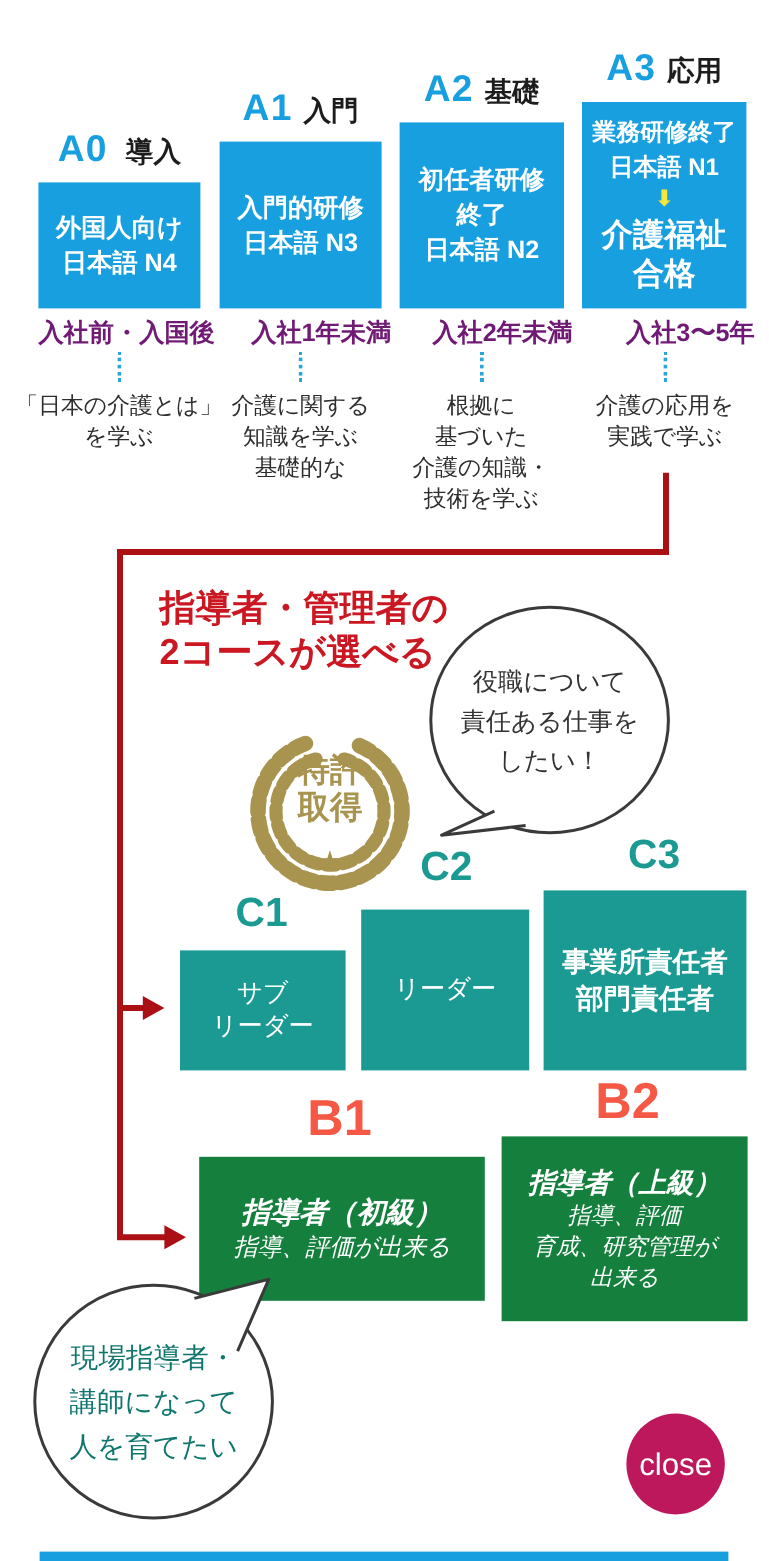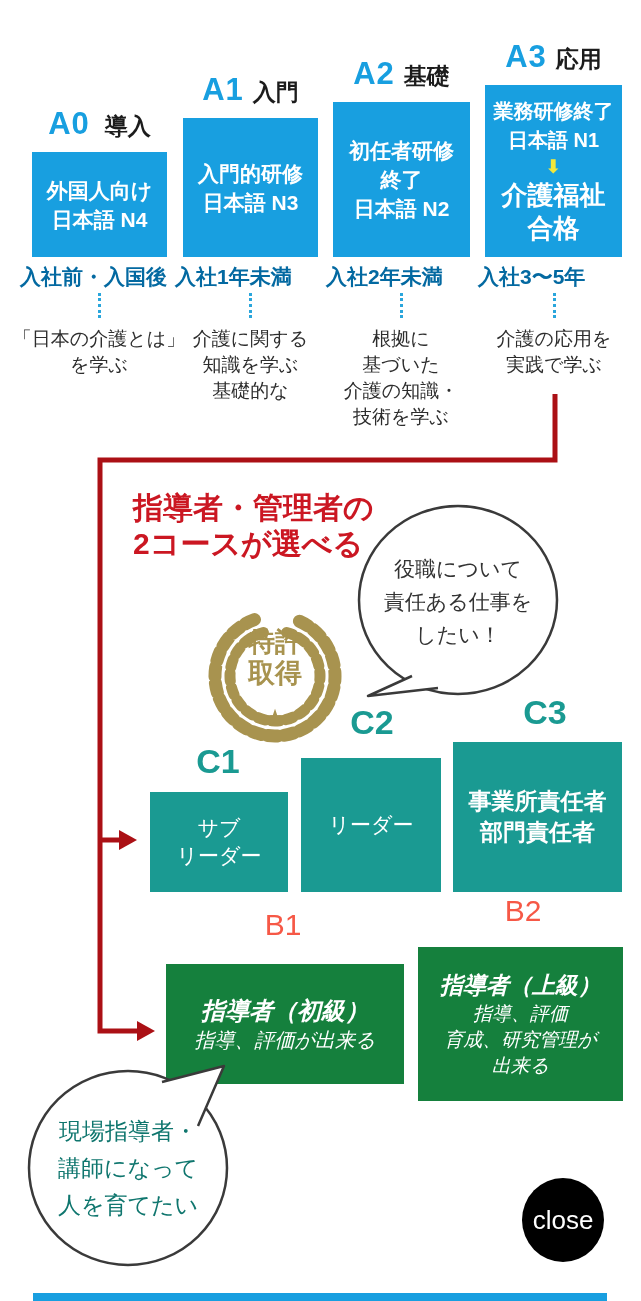--- a/index.html
+++ b/index.html
@@ -19,21 +19,21 @@
   .stage-header .tag{font-weight:bold;font-size:23px;color:#1c1c1c;}
   .stage-box{
     background:#189fe0;color:#ffffff;z-index:2;
     display:flex;flex-direction:column;align-items:center;justify-content:center;
     text-align:center;font-weight:bold;
   }
   .stage-box .ln{display:block;font-size:21px;line-height:29px;}
   .stage-box .ln-big{display:block;font-size:26px;line-height:33px;font-weight:bold;}
   .stage-box .dn-arrow{display:block;font-size:19px;line-height:24px;color:#f2e73a;}
   .timeline{
-    color:#0369a1;font-weight:bold;font-size:21px;text-align:left;z-index:2;
+    color:#701a75;font-weight:bold;font-size:21px;text-align:right;z-index:2;
   }
   .dotline{width:0;border-left:3px dotted #2aa6dc;z-index:2;}
   .desc{font-size:19px;line-height:26px;text-align:center;color:#2d2d2d;z-index:2;}
   .desc span{display:block;}
 
   
   .branch-heading{
     color:#cb1722;font-weight:bold;font-size:30px;line-height:36px;z-index:2;
   }
   .branch-heading span{display:block;}
@@ -43,37 +43,37 @@
   }
   .badge-text span{display:block;}
   .badge-star{color:#a8934f;font-size:24px;text-align:center;z-index:4;}
   .bubble-text{font-size:21px;line-height:33px;text-align:center;color:#333333;z-index:4;}
   .bubble-text span{display:block;}
   .bubble-text-bottom{font-size:23px;line-height:37px;text-align:center;color:#0f766e;z-index:4;font-family:Liberation Serif, serif;}
   .bubble-text-bottom span{display:block;}
 
   
   .c-label{color:#1a9a92;font-weight:bold;font-size:34px;text-align:center;z-index:2;}
-  .b-label{color:#f65846;font-weight:normal;font-size:30px;text-align:center;z-index:2;}
+  .b-label{color:#f65846;font-weight:bold;font-size:42px;text-align:center;z-index:2;}
   .c-box{
     background:#1a9a92;color:#ffffff;z-index:2;text-align:center;
     display:flex;flex-direction:column;align-items:center;justify-content:center;
   }
   .c-box .ln{display:block;font-size:21px;line-height:28px;}
   .c-box .ln-bold{display:block;font-size:23px;line-height:31px;font-weight:bold;}
   .b-box{
     background:#15803d;color:#ffffff;z-index:2;text-align:center;
     display:flex;flex-direction:column;align-items:center;justify-content:center;font-style:italic;
   }
   .b-box .title{display:block;font-size:24px;line-height:32px;font-weight:bold;}
   .b-box .ln{display:block;font-size:19px;line-height:26px;}
 
   
   .close-btn{
-    width:82px;height:84px;border-radius:50%;background:#000000;z-index:2;
+    width:82px;height:84px;border-radius:50%;background:#be185d;z-index:2;
     color:#ffffff;font-size:26px;display:flex;align-items:center;justify-content:center;
     cursor:pointer;
   }
   .bottom-bar{background:#189fe0;z-index:2;}
 </style>
 </head>
 <body>
 
 <div class="canvas">
 

